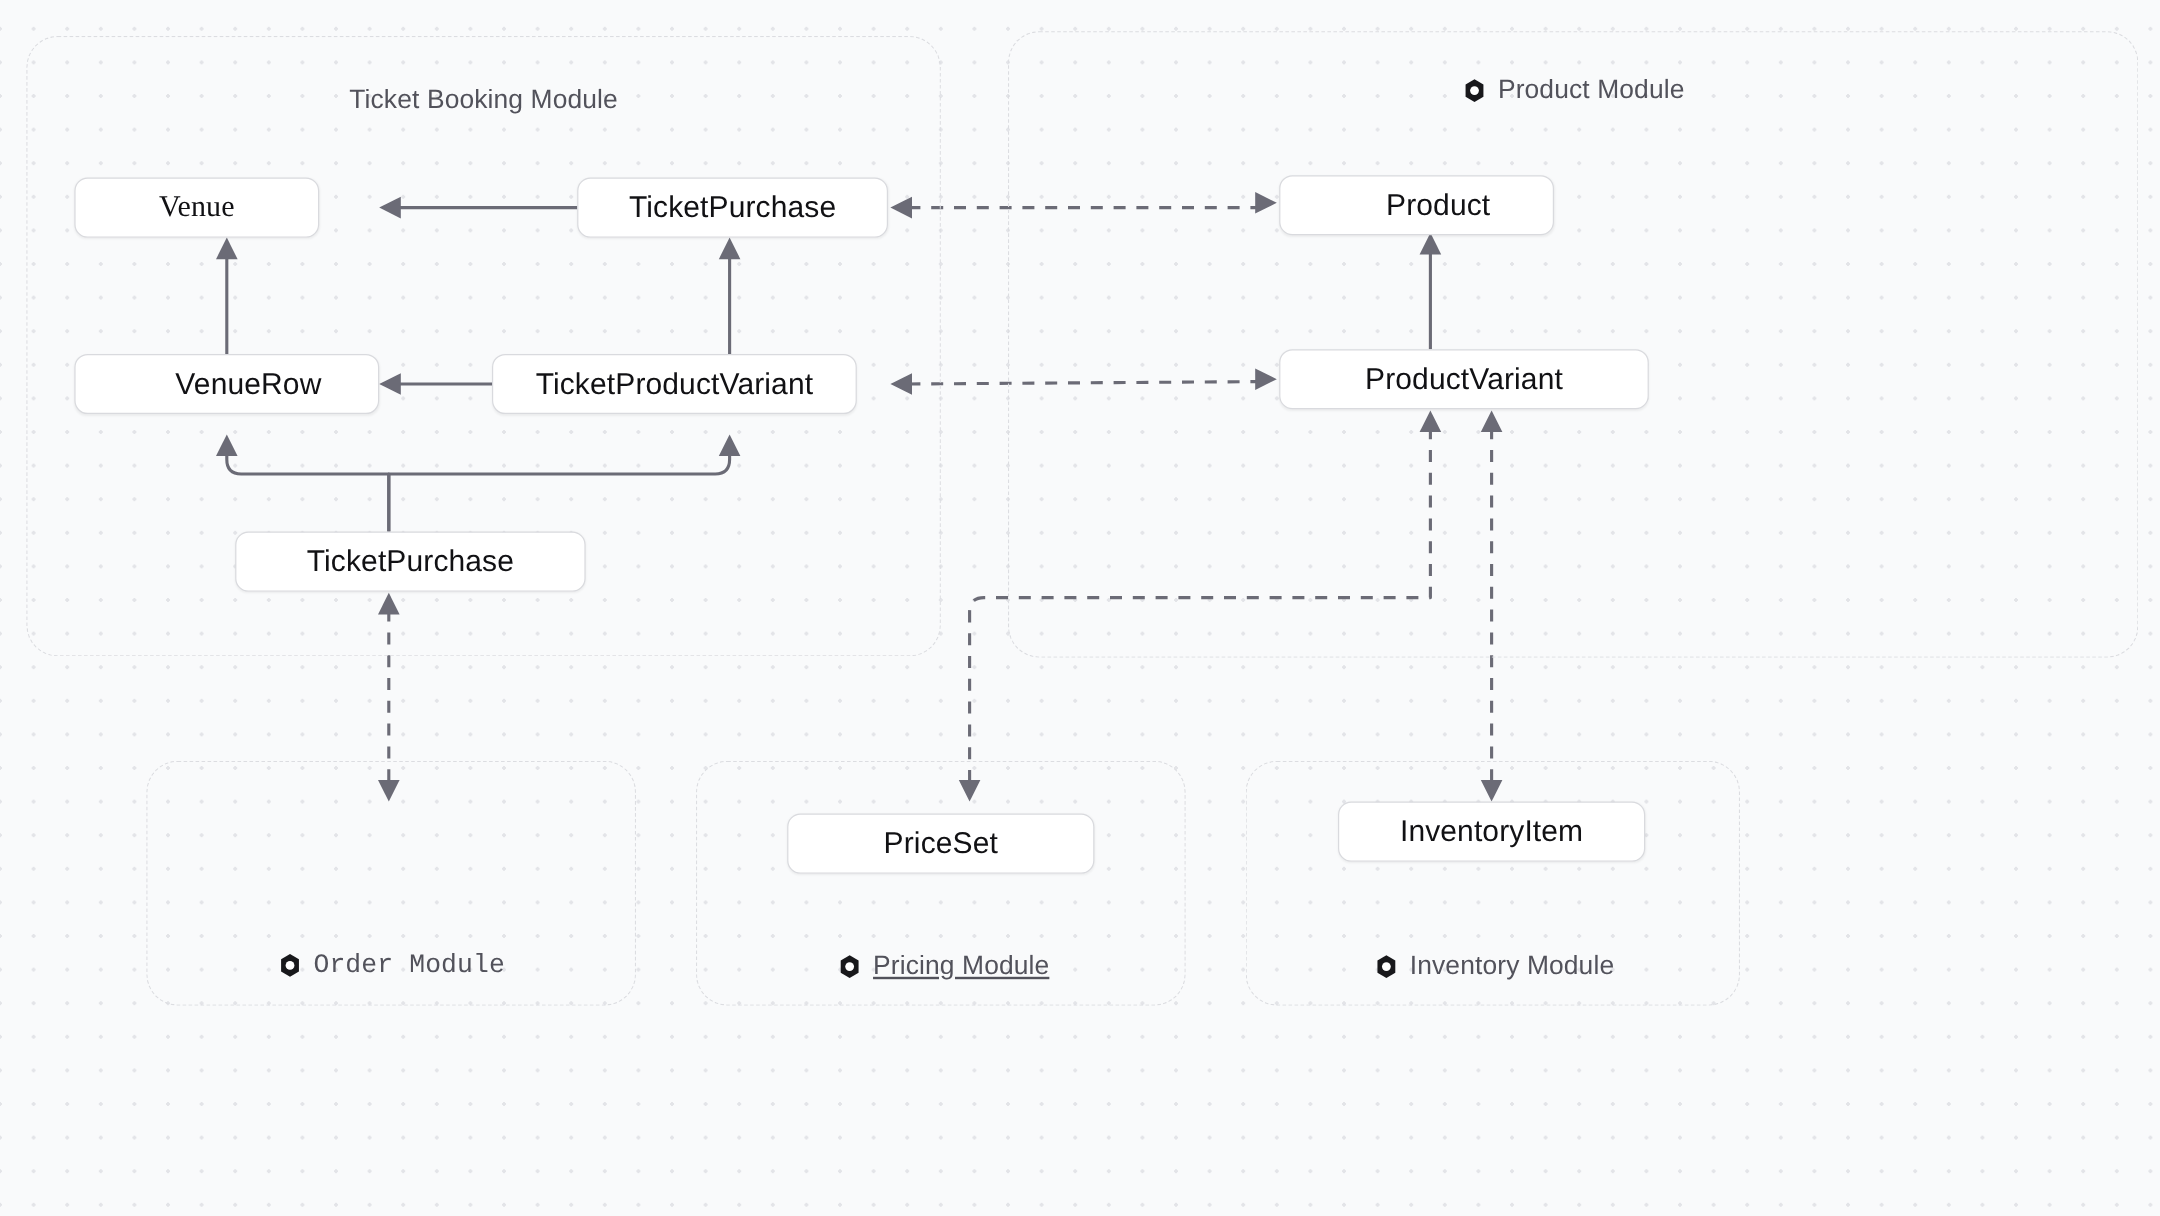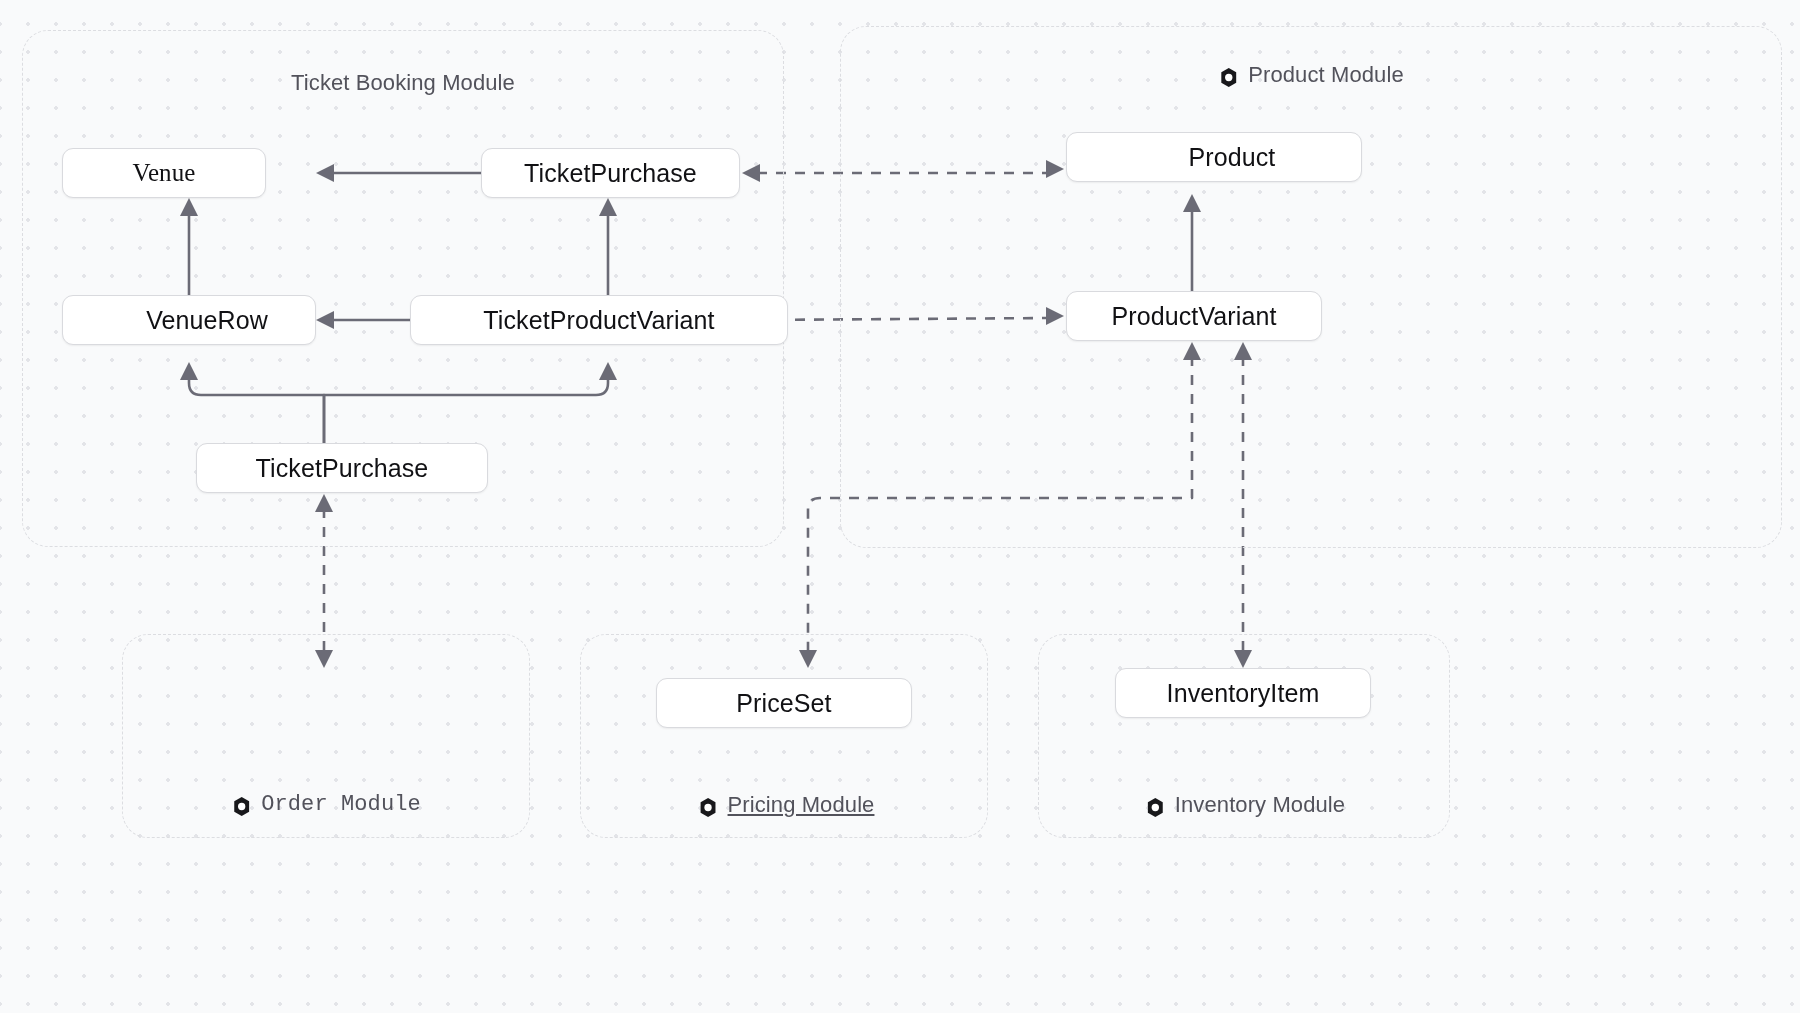--- a/index.html
+++ b/index.html
@@ -32,21 +32,21 @@
     position: absolute;
     border: 1.6px dashed #dcdde1;
     border-radius: 26px;
     box-sizing: border-box;
     background: transparent;
   }
 
   .module-label {
     position: absolute;
     display: flex;
-    align-items: flex-end;
+    align-items: center;
     gap: 9px;
     font-size: 22px;
     color: #52525b;
     white-space: nowrap;
     letter-spacing: 0.1px;
   }
   .module-label.centered { transform: translateX(-50%); }
 
   .hex-icon {
     width: 21px;
@@ -209,27 +209,27 @@
       <path d="M12 1.2 L20.5 6.1 L20.5 17.9 L12 22.8 L3.5 17.9 L3.5 6.1 Z" fill="#18181b"></path>
       <circle cx="12" cy="12" r="4.2" fill="#ffffff"></circle>
     </svg>
     <span>Inventory Module</span>
   </div>
 
   <div class="node" style="left:62px; top:148px; width:204px; height:50px;font-family:Liberation Serif, serif;">Venue</div>
 
   <div class="node" style="left:481px; top:148px; width:259px; height:50px;">TicketPurchase</div>
 
-  <div class="node" style="left:1066px; top:132px; width:296px; height:50px;padding-left:36px;">Product</div>
+  <div class="node" style="left:1066px; top:146px; width:229px; height:50px;padding-left:36px;">Product</div>
 
   <div class="node" style="left:62px; top:295px; width:254px; height:50px;padding-left:36px;">VenueRow</div>
 
-  <div class="node" style="left:410px; top:295px; width:378px; height:50px;">TicketProductVariant</div>
-
-  <div class="node" style="left:1066px; top:291px; width:256px; height:50px;">ProductVariant</div>
+  <div class="node" style="left:410px; top:295px; width:304px; height:50px;">TicketProductVariant</div>
+
+  <div class="node" style="left:1066px; top:291px; width:308px; height:50px;">ProductVariant</div>
 
   <div class="node" style="left:196px; top:443px; width:292px; height:50px;">TicketPurchase</div>
 
 
   <div class="node" style="left:656px; top:668px; width:256px; height:50px;margin-top:10px;">PriceSet</div>
 
   <div class="node" style="left:1115px; top:668px; width:256px; height:50px;">InventoryItem</div>
 
 </div>
 

